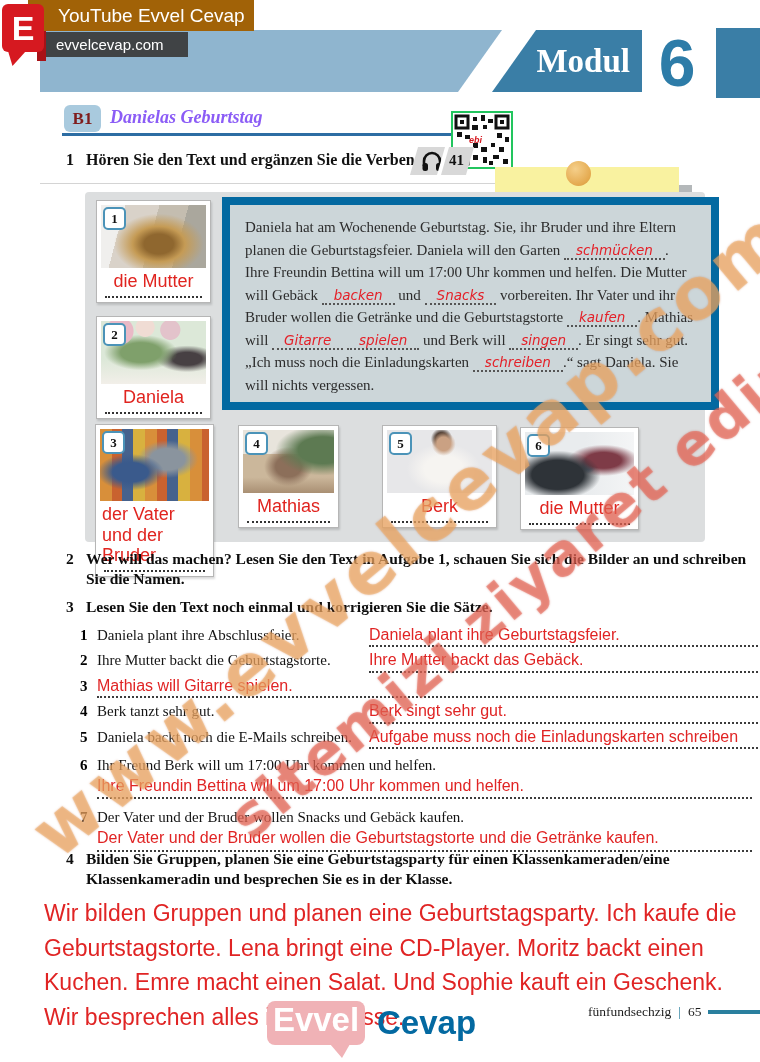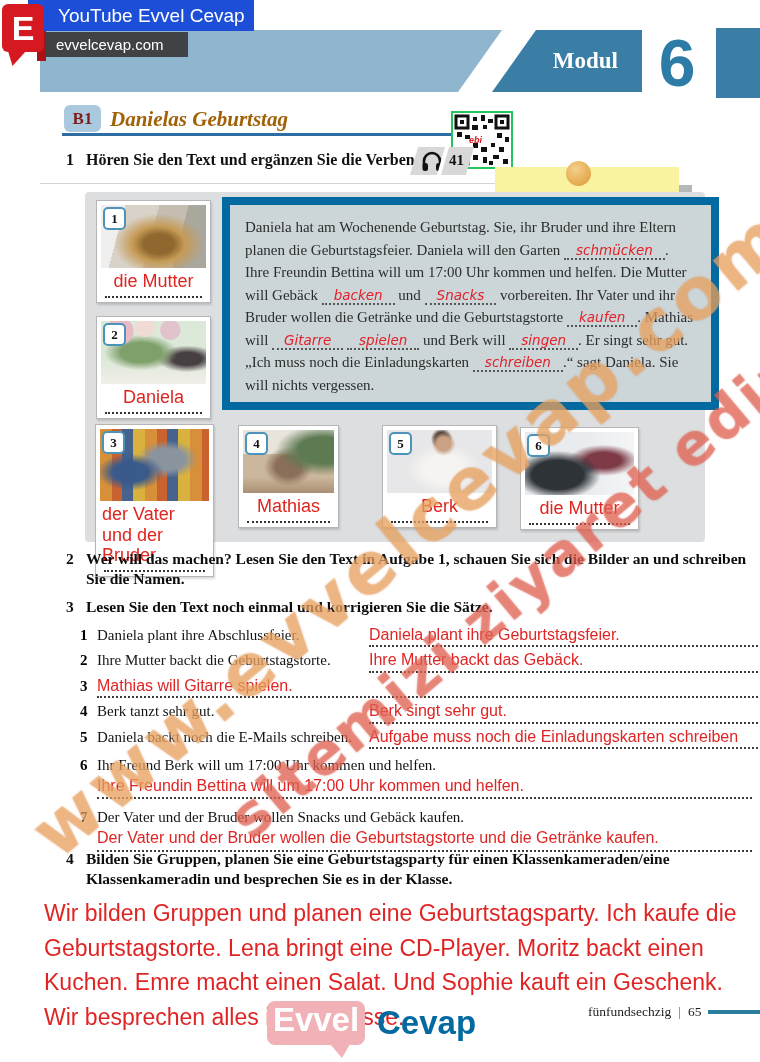--- a/index.html
+++ b/index.html
@@ -3,40 +3,40 @@
 <meta charset="utf-8">
 <style>
   html,body{margin:0;padding:0;background:#fff;}
   #page{position:relative;width:760px;height:1062px;background:#fff;overflow:hidden;
         font-family:"Liberation Serif",serif;}
   
   .banner{position:absolute;left:40px;top:30px;width:462px;height:62px;background:#8fb5cf;
           clip-path:polygon(0 0,100% 0,calc(100% - 44px) 100%,0 100%);}
   .modul-trap{position:absolute;left:492px;top:30px;width:150px;height:62px;background:#3a7ea6;
           clip-path:polygon(44px 0,100% 0,100% 100%,0 100%);color:#fff;font-weight:bold;
-          font-size:23px;display:flex;align-items:center;justify-content:flex-end;padding-right:24px;box-sizing:border-box;}
+          font-size:33px;display:flex;align-items:center;justify-content:flex-end;padding-right:12px;box-sizing:border-box;}
   .six-box{position:absolute;left:642px;top:28px;width:70px;height:70px;background:#fff;
           display:flex;align-items:center;justify-content:center;}
   .six{font-family:"Liberation Sans",sans-serif;font-weight:bold;font-size:66px;color:#2d7ca8;line-height:1;}
   .teal-block{position:absolute;left:716px;top:28px;width:44px;height:70px;background:#3a7ea6;}
-  .black-bar{position:absolute;left:28px;top:0;width:226px;height:31px;background:#1d4ed8;color:#fff;
+  .black-bar{position:absolute;left:28px;top:0;width:226px;height:31px;background:#a16207;color:#fff;
           font-family:"Liberation Sans",sans-serif;font-size:19px;display:flex;align-items:center;padding-left:30px;box-sizing:border-box;}
   .gray-bar{position:absolute;left:46px;top:32px;width:142px;height:25px;background:rgba(58,58,58,.93);color:#fff;
           font-family:"Liberation Sans",sans-serif;font-size:15px;display:flex;align-items:center;padding-left:10px;box-sizing:border-box;}
   .e-strip{position:absolute;left:37px;top:5px;width:9px;height:56px;background:#a81217;}
   .e-logo{position:absolute;left:2px;top:4px;width:42px;height:48px;background:#d61920;border-radius:6px;
           color:#fff;font-family:"Liberation Sans",sans-serif;font-weight:bold;font-size:34px;
           display:flex;align-items:center;justify-content:center;}
   .e-tail{position:absolute;left:8px;top:51px;width:18px;height:15px;background:#d61920;
           clip-path:polygon(0 0,100% 0,25% 100%);}
   .page-title{position:absolute;left:64px;top:50px;font-weight:bold;font-size:27px;color:#243642;}
   
   .b1-badge{position:absolute;left:64px;top:105px;width:37px;height:27px;background:#a9cade;border-radius:6px;
           color:#7f1d1d;font-weight:bold;font-size:17px;display:flex;align-items:center;justify-content:center;}
-  .b1-title{position:absolute;left:110px;top:107px;font-weight:bold;font-style:italic;font-size:21px;color:#a16207;}
+  .b1-title{position:absolute;left:110px;top:107px;font-weight:bold;font-style:italic;font-size:18px;color:#8b5cf6;}
   .b1-underline{position:absolute;left:62px;top:133px;width:395px;height:3px;background:#2d6da3;}
   .qr{position:absolute;left:451px;top:111px;width:62px;height:58px;background:#fff;border:2px solid #22c55e;box-sizing:border-box;}
   .qr-red{position:absolute;left:16px;top:22px;color:#d61920;font-family:"Liberation Sans",sans-serif;
           font-weight:bold;font-size:9px;font-style:italic;}
   .ex-row{position:absolute;left:66px;top:151px;display:flex;font-weight:bold;font-size:16px;color:#111;}
   .ex-num{width:20px;flex:none;}
   .audio-badge{position:absolute;left:414px;top:147px;width:56px;height:28px;background:#d8d8d8;
           transform:skewX(-16deg);}
   .audio-inner{position:absolute;left:412px;top:147px;width:60px;height:28px;display:flex;align-items:center;}
   .audio-slash{position:absolute;left:441px;top:145px;width:4px;height:32px;background:#fff;transform:skewX(-16deg);}

